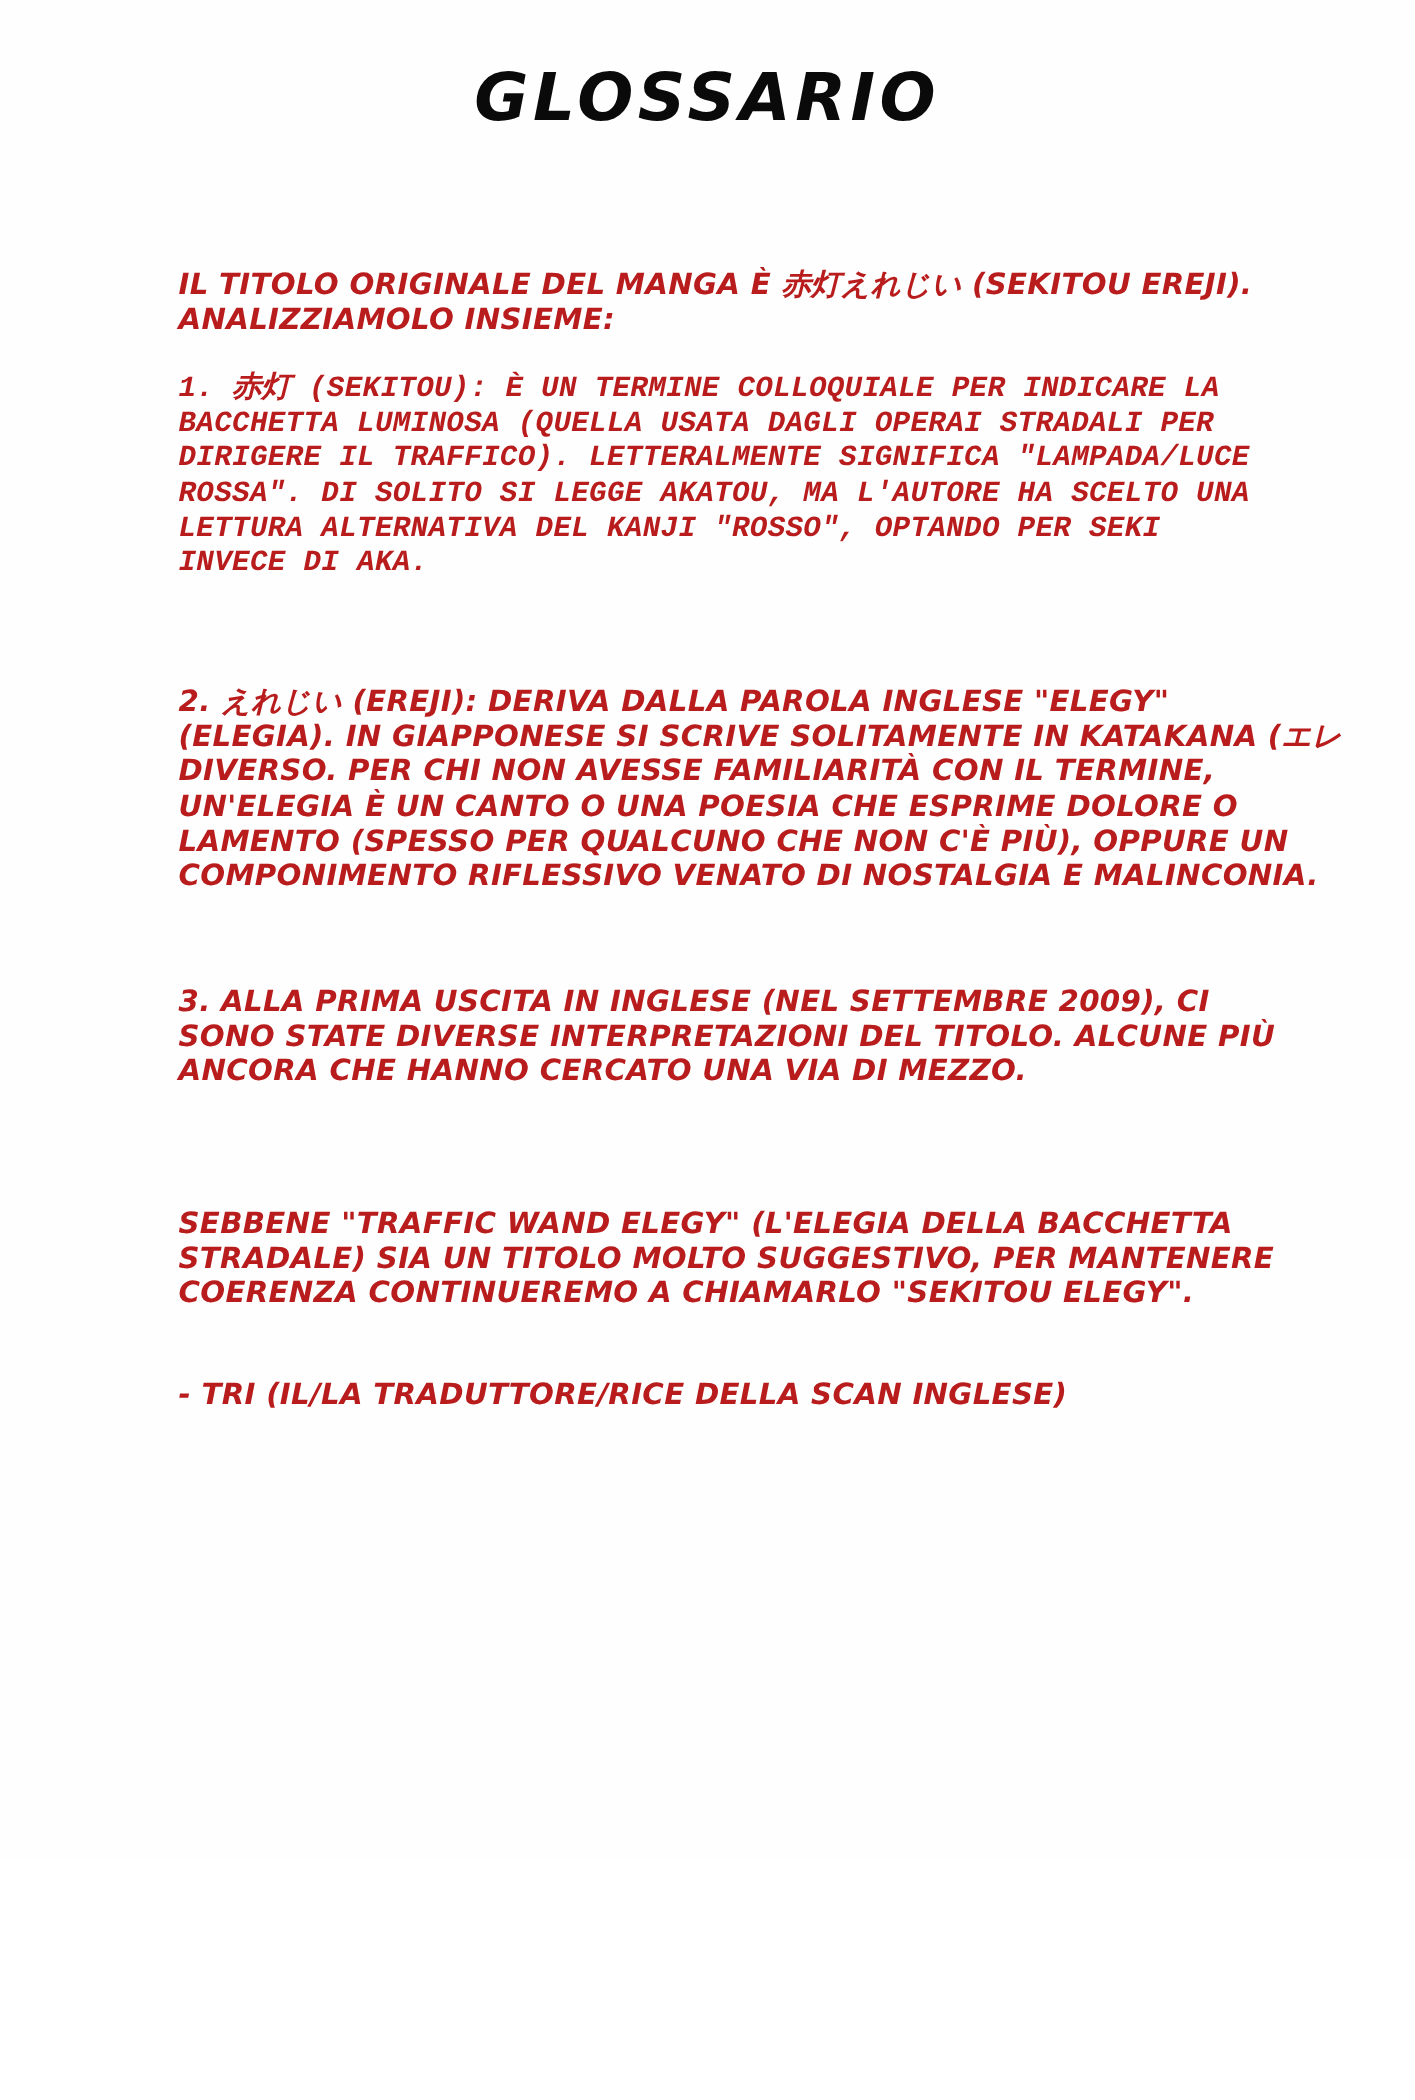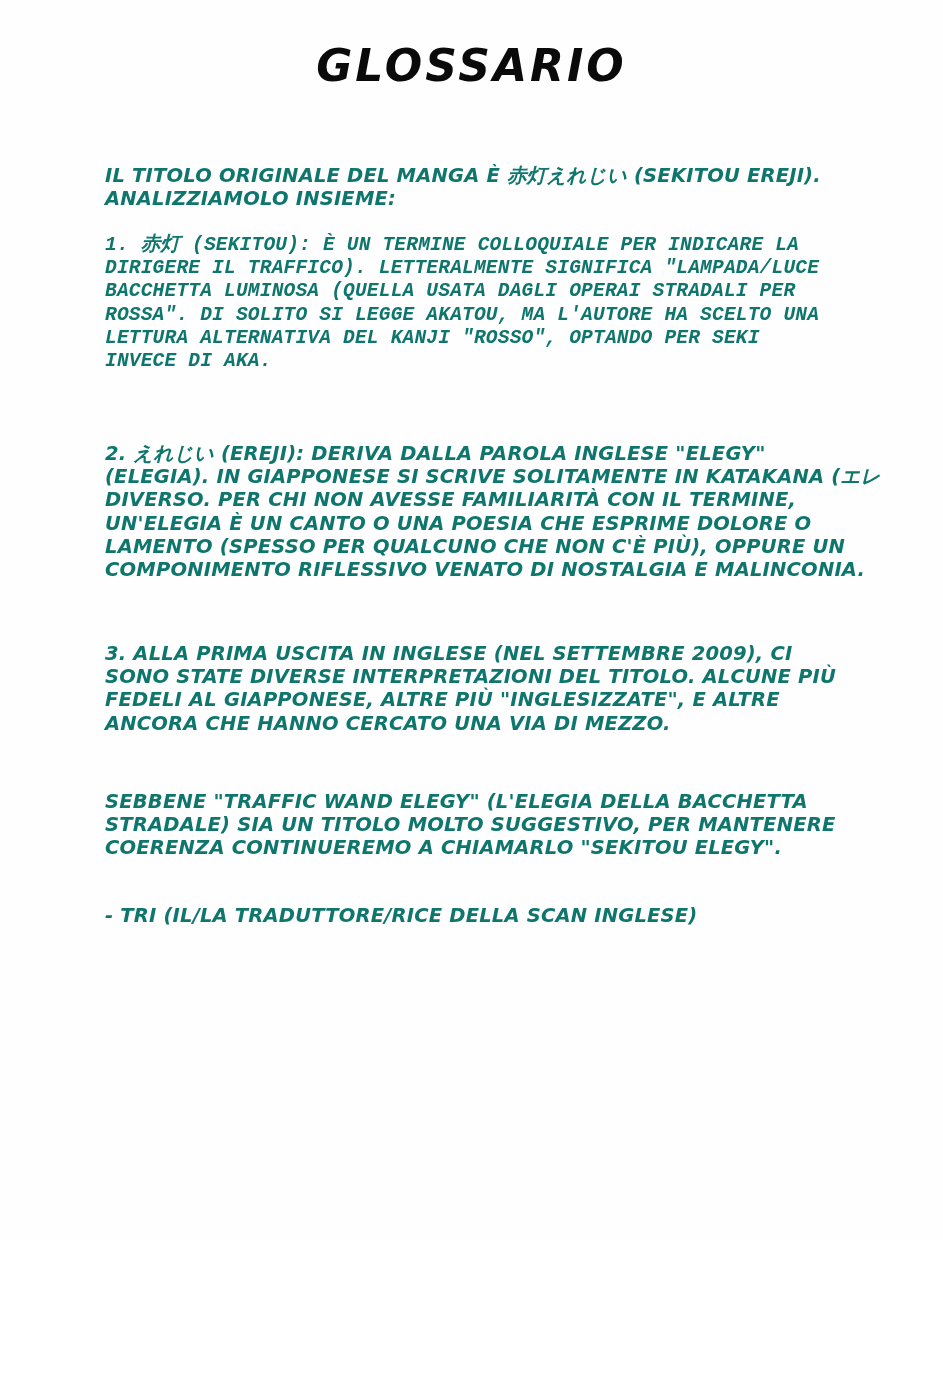--- a/index.html
+++ b/index.html
@@ -6,59 +6,58 @@
   body { width: 943px; height: 1400px; position: relative; overflow: hidden; }
   .page { position: absolute; left: 0; top: 0; width: 943px; height: 1240px; background: #fefefe; }
   .title {
     position: absolute; left: 0; width: 943px; top: 40px; text-align: center;
     font-family: "DejaVu Sans", sans-serif; font-weight: bold; font-style: oblique;
     font-size: 44px; letter-spacing: 3px; color: #0a0a0a; text-transform: uppercase;
   }
   .block {
     position: absolute; left: 105px; width: 760px;
     font-family: "DejaVu Sans", sans-serif; font-style: oblique; font-weight: bold;
-    font-size: 19.5px; line-height: 23.2px; color: #0f766e; text-transform: uppercase;
-    letter-spacing: 0.2px; margin: 0;
+    font-size: 19.5px; line-height: 23.2px; color: #b91c1c; text-transform: uppercase;
+    letter-spacing: 0.2px; margin: 14px;
   }
   .line { display: block; white-space: nowrap; }
 </style>
 </head>
 <body>
 
 <div class="page">
 
   <div class="title">Glossario</div>
 
   <div class="block" style="top:164px;">
     <span class="line">Il titolo originale del manga è 赤灯えれじい (Sekitou Ereji).</span>
     <span class="line">Analizziamolo insieme:</span>
   </div>
 
   <div class="block" style="top:234px;font-family:Liberation Mono, monospace;">
     <span class="line">1. 赤灯 (Sekitou): è un termine colloquiale per indicare la</span>
+    <span class="line">bacchetta luminosa (quella usata dagli operai stradali per</span>
     <span class="line">dirigere il traffico). Letteralmente significa "lampada/luce</span>
-    <span class="line">bacchetta luminosa (quella usata dagli operai stradali per</span>
     <span class="line">rossa". Di solito si legge Akatou, ma l'autore ha scelto una</span>
     <span class="line">lettura alternativa del kanji "rosso", optando per Seki</span>
     <span class="line">invece di Aka.</span>
   </div>
 
   <div class="block" style="top:442px;">
     <span class="line">2. えれじい (Ereji): deriva dalla parola inglese "Elegy"</span>
     <span class="line">(Elegia). In giapponese si scrive solitamente in katakana (エレ</span>
     <span class="line">diverso. Per chi non avesse familiarità con il termine,</span>
     <span class="line">un'elegia è un canto o una poesia che esprime dolore o</span>
     <span class="line">lamento (spesso per qualcuno che non c'è più), oppure un</span>
     <span class="line">componimento riflessivo venato di nostalgia e malinconia.</span>
   </div>
 
   <div class="block" style="top:642px;">
     <span class="line">3. Alla prima uscita in inglese (nel settembre 2009), ci</span>
     <span class="line">sono state diverse interpretazioni del titolo. Alcune più</span>
-    <span class="line">fedeli al giapponese, altre più "inglesizzate", e altre</span>
     <span class="line">ancora che hanno cercato una via di mezzo.</span>
   </div>
 
   <div class="block" style="top:790px;">
     <span class="line">Sebbene "Traffic Wand Elegy" (L'elegia della bacchetta</span>
     <span class="line">stradale) sia un titolo molto suggestivo, per mantenere</span>
     <span class="line">coerenza continueremo a chiamarlo "Sekitou Elegy".</span>
   </div>
 
   <div class="block" style="top:904px;">

